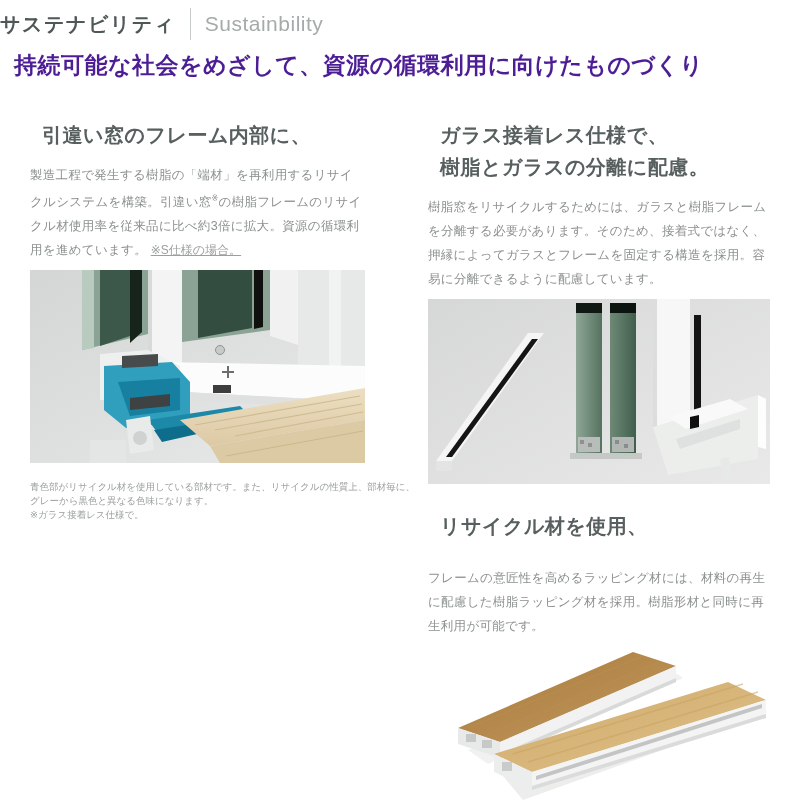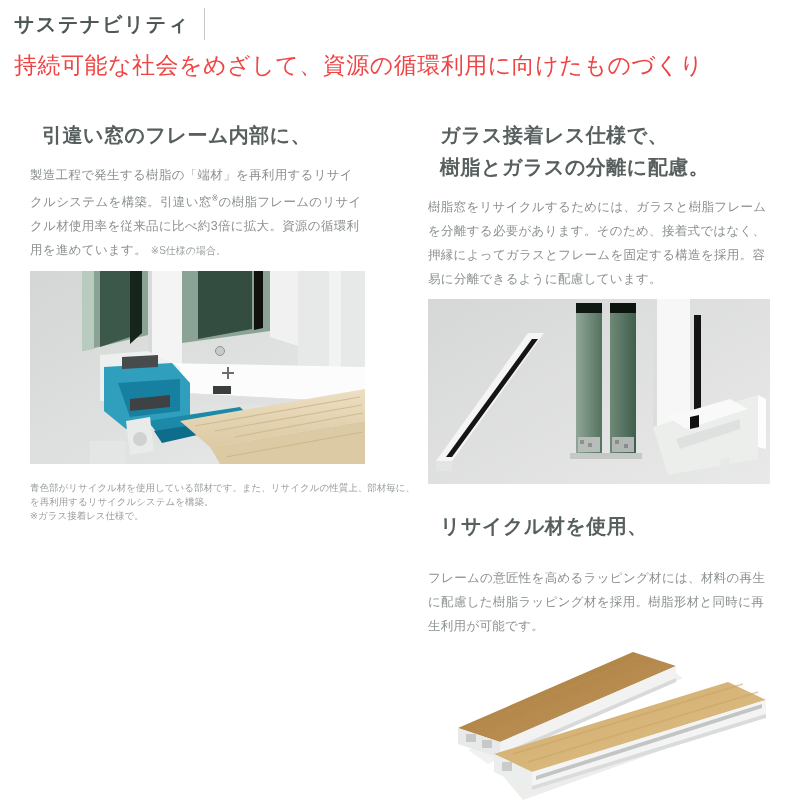--- a/index.html
+++ b/index.html
@@ -4,60 +4,61 @@
 <style>
   * { box-sizing: border-box; }
   html,body { margin:0; padding:0; background:#ffffff; }
   body {
     width:800px; height:800px; overflow:hidden;
     font-family:"Liberation Sans","DejaVu Sans",sans-serif;
   }
   .page { position:relative; width:800px; height:800px; overflow:hidden; background:#fff; }
 
   
-  .header { display:flex; align-items:center; padding:10px 0 0 14px; height:38px; }
+  .header { display:flex; align-items:center; padding:10px 0 0 0; height:38px; }
   .title-ja { font-size:20px; font-weight:600; color:#4e5857; letter-spacing:1.5px; }
   .vdiv { width:1px; height:32px; background:#c6cac9; margin:0 14px; }
   .title-en { font-size:21px; font-weight:400; color:#a5abaa; letter-spacing:0.5px; }
 
-  .lead { margin:12px 0 0; padding-left:14px; font-size:23px; font-weight:400;
-          color:#ef4444; letter-spacing:0.5px; white-space:nowrap; }
+  .lead { margin:12px 0 0; padding-left:14px; font-size:23px; font-weight:700;
+          color:#4c1d95; letter-spacing:0.5px; white-space:nowrap; }
 
   
   .columns { display:flex; margin:26px 30px 0; gap:63px; }
   .col-left  { width:335px; flex:0 0 335px; }
   .col-right { width:342px; flex:0 0 342px; }
 
   .card-heading { margin:12px; font-size:20px; font-weight:600; color:#57605f;
                   letter-spacing:0.5px; }
   .card-heading span { display:block; line-height:32px; white-space:nowrap; }
 
   .body-text { margin:10px 0 0; font-size:12.5px; line-height:24px; color:#8b9190;
                letter-spacing:0.3px; text-align:left; }
   .body-text sup { font-size:8px; vertical-align:super; }
-  .footnote { font-size:10px; color:#9aa09f; letter-spacing:0; }
+  .footnote { font-size:12px; color:#9aa09f; letter-spacing:0;text-decoration:underline; }
 
   .figure { margin-top:8px; line-height:0; }
   .figure svg { display:block; }
 
   .caption { margin-top:17px; font-size:9.5px; color:#9aa09f; }
   .caption span { display:block; line-height:14px; white-space:nowrap; }
 
   .second-heading { margin-top:26px; }
   .mt-sm { margin-top:24px; }
   .fig-wrap-bottom { margin-top:4px; }
 </style>
 </head>
 <body>
 
 <div class="page">
 
   <div class="header">
     <span class="title-ja">サステナビリティ</span>
     <span class="vdiv"></span>
+    <span class="title-en">Sustainbility</span>
   </div>
 
   <h2 class="lead">持続可能な社会をめざして、資源の循環利用に向けたものづくり</h2>
 
   <div class="columns">
 
     <div class="col-left">
       <h3 class="card-heading">
         <span>引違い窓のフレーム内部に、</span>
       </h3>
@@ -111,21 +112,21 @@
           <polygon points="180,176 335,150 335,193 190,193" fill="#dccaa4"></polygon>
           <path d="M165,155 L330,126 M185,160 L332,134 M205,166 L333,142" stroke="#cfbc92" stroke-width="1.2" fill="none"></path>
           <path d="M195,186 L332,160 M210,190 L333,170" stroke="#cdb astroke" stroke-width="0" fill="none"></path>
           <path d="M196,186 L333,161" stroke="#ccb78e" stroke-width="1" fill="none"></path>
           <rect x="60" y="170" width="36" height="23" fill="#e4e6e5"></rect>
         </svg>
       </div>
 
       <div class="caption">
         <span>青色部がリサイクル材を使用している部材です。また、リサイクルの性質上、部材毎に、</span>
-        <span>を再利用するリサイクルシステムを構築。</span>
+        <span>グレーから黒色と異なる色味になります。</span>
         <span>※ガラス接着レス仕様で。</span>
       </div>
     </div>
 
     <div class="col-right">
       <h3 class="card-heading">
         <span>ガラス接着レス仕様で、</span>
         <span>樹脂とガラスの分離に配慮。</span>
       </h3>
       <p class="body-text">樹脂窓をリサイクルするためには、ガラスと樹脂フレームを分離する必要があります。そのため、接着式ではなく、押縁によってガラスとフレームを固定する構造を採用。容易に分離できるように配慮しています。</p>

